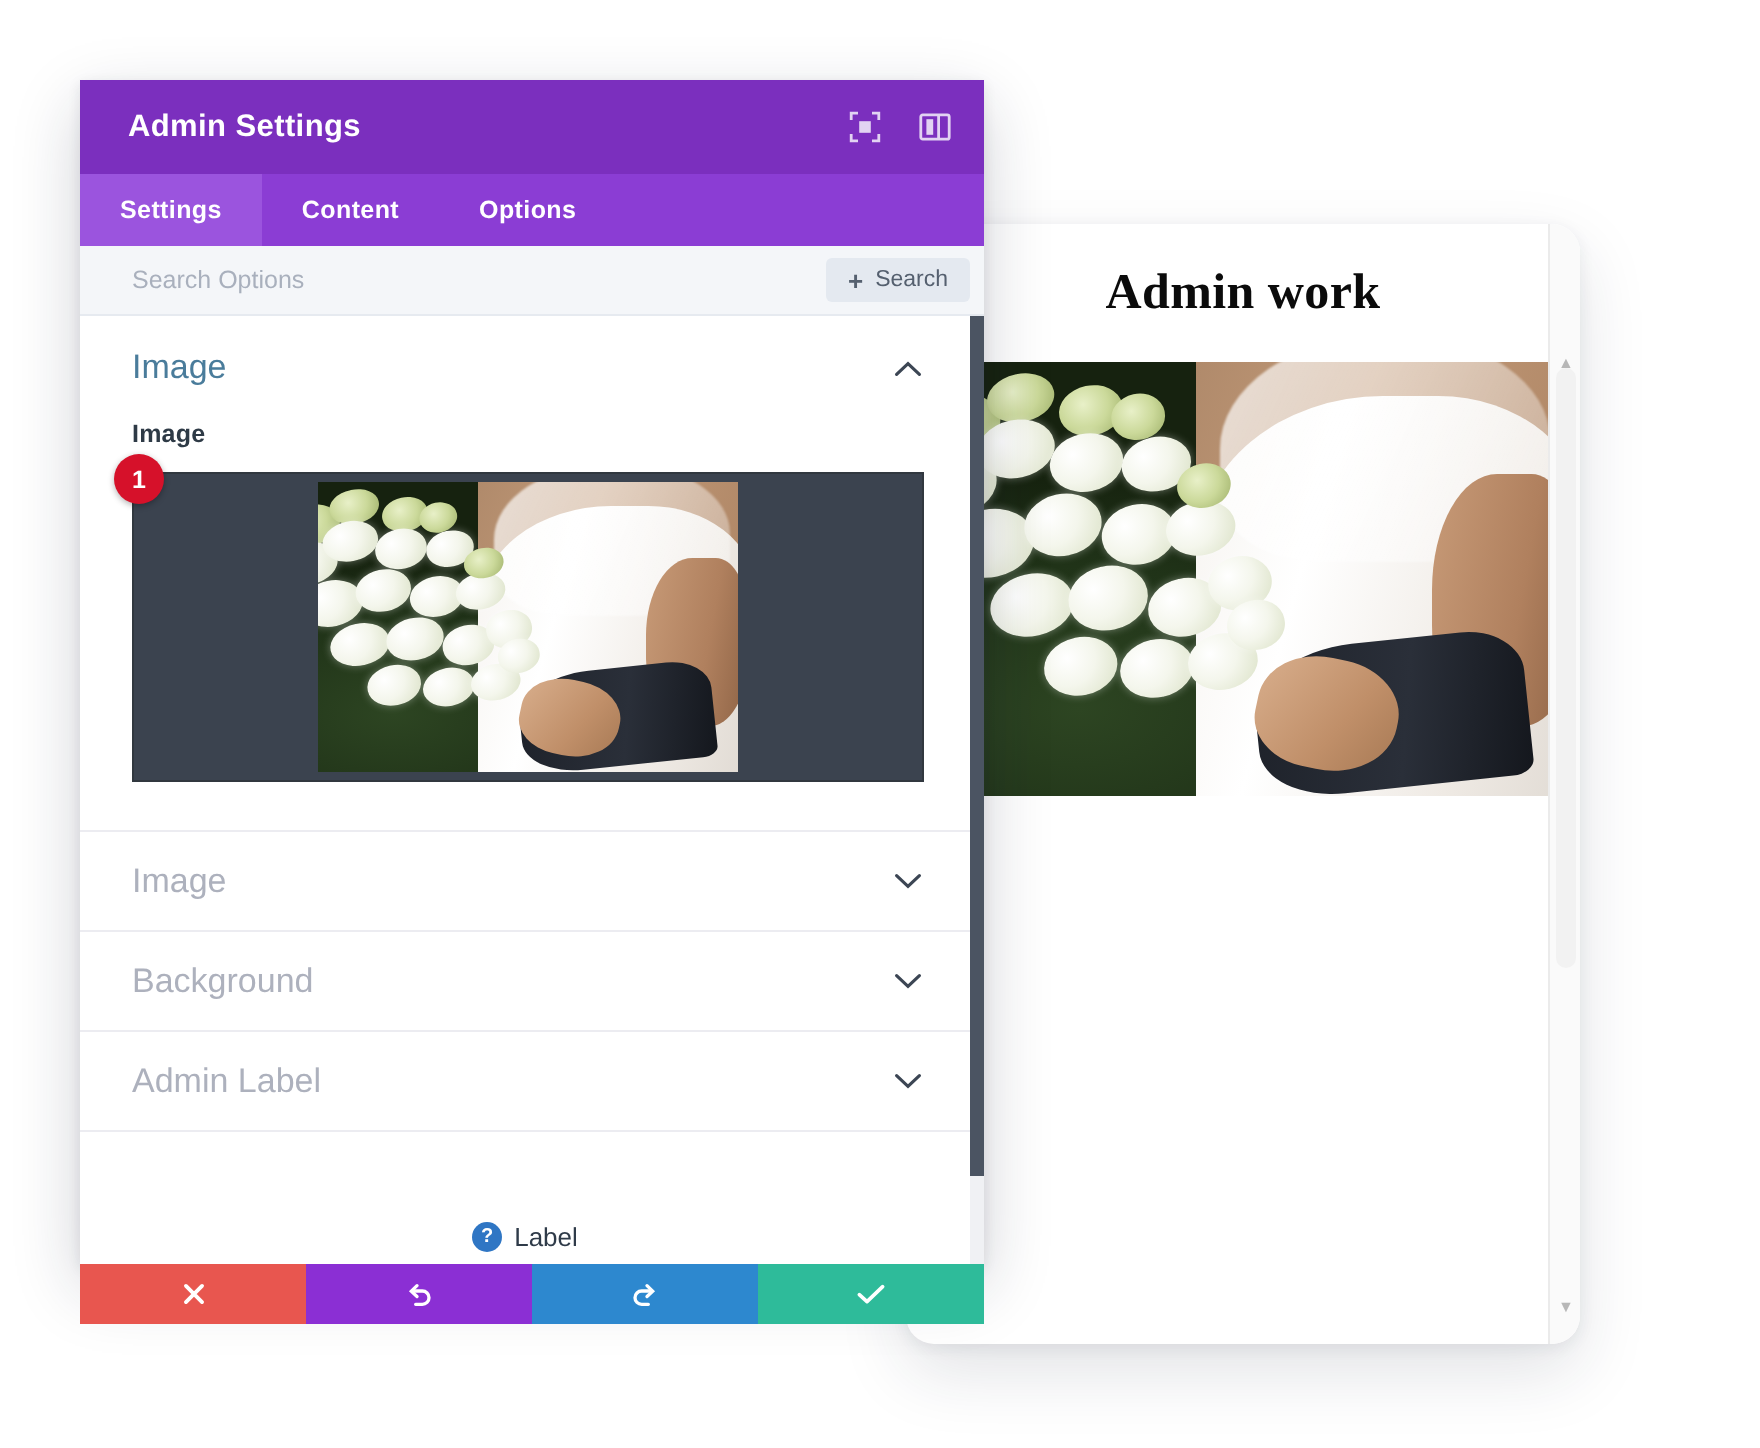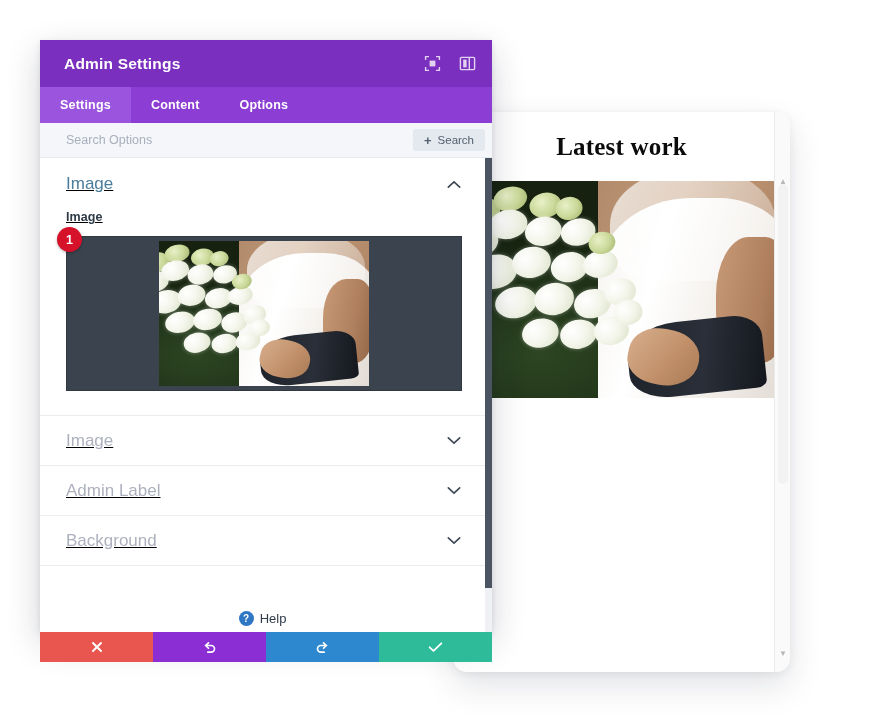--- a/index.html
+++ b/index.html
@@ -108,21 +108,21 @@
     height: 22px; padding: 0 11px;
     font-family: "Liberation Sans", sans-serif;
     font-size: 11.5px; color: #55606f; font-weight: normal;
     display: flex; align-items: center; gap: 6px; cursor: pointer;
   }
   .filter-plus { font-size: 13px; line-height: 1; font-weight: bold; }
 
   .modal-body {
     flex: 1 1 auto; background: #ffffff; position: relative; overflow: hidden;
   }
-  .body-scrollarea { position: absolute; inset: 0 7px 0 0; overflow: hidden; text-decoration: underline; }
+  .body-scrollarea { position: absolute; inset: 0 7px 0 0; overflow: hidden; }
 
   .section-open { border-bottom: 1px solid #ececf1; }
   .section-head {
     height: 52px; display: flex; align-items: center;
     padding: 0 24px 0 26px; cursor: pointer;
   }
   .section-head .stitle { font-size: 17px; color: #4a7c9b; font-weight: normal; }
   .chev { margin-left: auto; color: #3c4654; font-size: 13px; line-height: 1; }
   .chev.collapsed { color: #3c4654; }
 
@@ -247,21 +247,21 @@
     position: absolute; border-radius: 50%;
     background: radial-gradient(circle at 40% 35%, #e8f0c8 0%, #cbd99a 50%, #9cae66 100%);
   }
 </style>
 </head>
 <body>
 
 <div id="root">
 
   <div class="preview-panel">
-    <div class="preview-title">Latest work</div>
+    <div class="preview-title">Admin work</div>
 
     <div class="preview-photo">
       <div class="bride">
         <div class="bg-grass"></div>
         <div class="bg-veilbg"></div>
         <div class="dress"></div>
         <div class="veil"></div>
         <div class="arm"></div>
         <div class="sash"></div>
         <div class="hands"></div>
@@ -390,42 +390,42 @@
         <div class="section-collapsed">
           <span class="stitle">Image</span>
           <span class="chev collapsed">
             <svg viewBox="0 0 14 9" width="14" height="9" fill="none" stroke="currentColor" stroke-width="1.6" stroke-linecap="round">
               <path d="M1.3 1.8 7 7.2l5.7-5.4"></path>
             </svg>
           </span>
         </div>
 
         <div class="section-collapsed">
+          <span class="stitle">Background</span>
+          <span class="chev collapsed">
+            <svg viewBox="0 0 14 9" width="14" height="9" fill="none" stroke="currentColor" stroke-width="1.6" stroke-linecap="round">
+              <path d="M1.3 1.8 7 7.2l5.7-5.4"></path>
+            </svg>
+          </span>
+        </div>
+
+        <div class="section-collapsed">
           <span class="stitle">Admin Label</span>
           <span class="chev collapsed">
             <svg viewBox="0 0 14 9" width="14" height="9" fill="none" stroke="currentColor" stroke-width="1.6" stroke-linecap="round">
               <path d="M1.3 1.8 7 7.2l5.7-5.4"></path>
             </svg>
           </span>
         </div>
 
-        <div class="section-collapsed">
-          <span class="stitle">Background</span>
-          <span class="chev collapsed">
-            <svg viewBox="0 0 14 9" width="14" height="9" fill="none" stroke="currentColor" stroke-width="1.6" stroke-linecap="round">
-              <path d="M1.3 1.8 7 7.2l5.7-5.4"></path>
-            </svg>
-          </span>
-        </div>
-
       </div>
 
       <div class="help-row">
         <span class="help-icon">?</span>
-        <span class="help-text">Help</span>
+        <span class="help-text">Label</span>
       </div>
 
       <div class="modal-scrollbar">
         <div class="modal-scrollbar-thumb"></div>
       </div>
     </div>
 
     <div class="actionbar">
       <div class="abtn cancel">
         <svg viewBox="0 0 16 16" width="14" height="14" stroke="currentColor" stroke-width="2.2" stroke-linecap="round">

